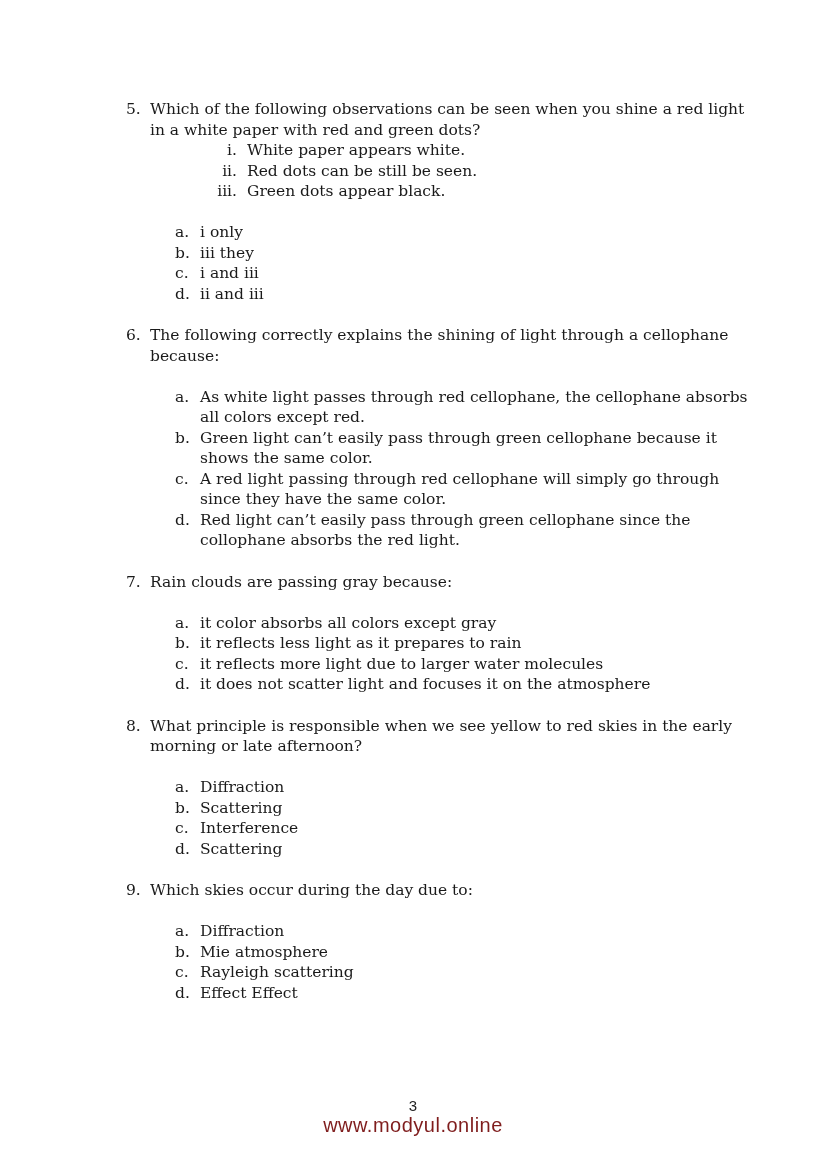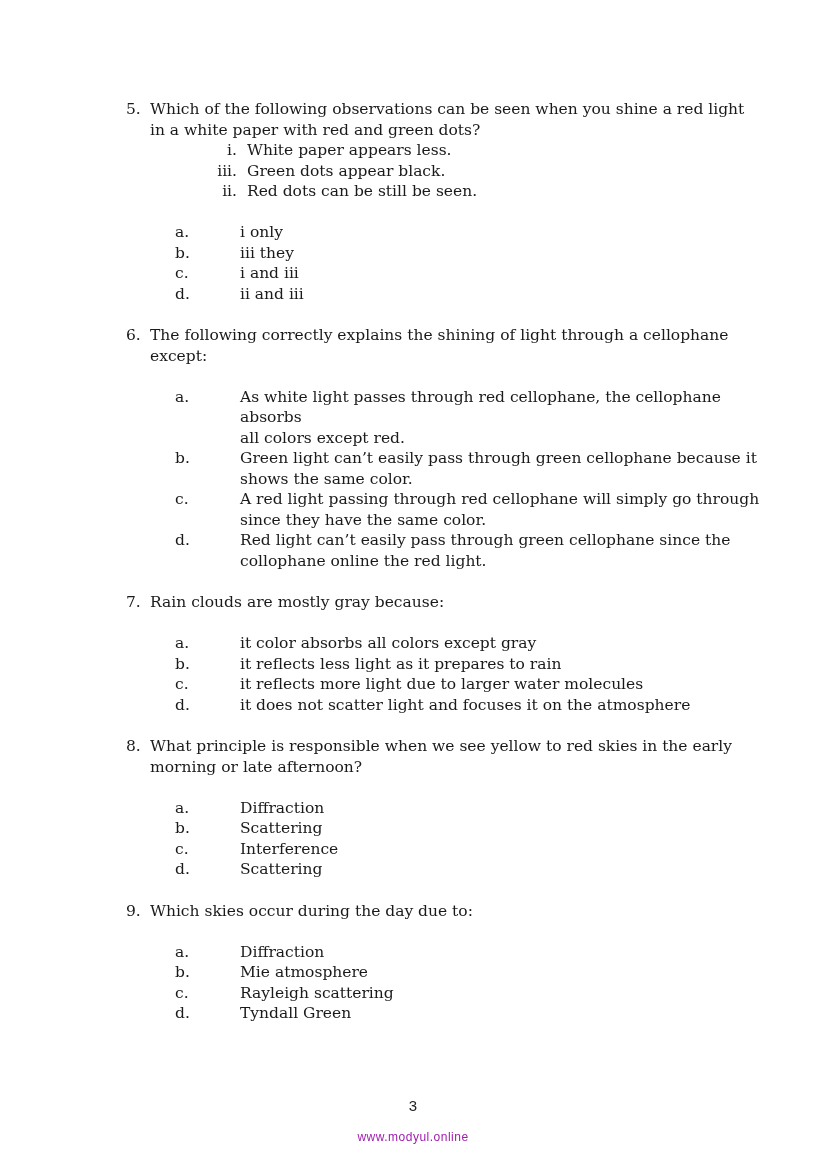--- a/index.html
+++ b/index.html
@@ -25,66 +25,66 @@
   .q-head { display: flex; align-items: flex-start; }
   .q-num { width: 24px; flex: none; }
   .q-text { flex: 1; white-space: pre-line; }
   .sub-list { margin-left: 79px; }
   .sub-row { display: flex; align-items: flex-start; }
   .sub-label { width: 32px; flex: none; text-align: right; }
   .sub-text { margin-left: 10px; white-space: pre-line; }
   .choices { margin-top: 20.5px; margin-left: 49px; }
   .choice-row { display: flex; align-items: flex-start; }
   .c-label { width: 25px; flex: none; }
-  .c-text { flex: 1; white-space: pre-line; margin-left: 40px; }
+  .c-text { flex: 1; white-space: pre-line; }
   .footer {
     position: absolute;
     top: 1096px;
     left: 0;
     width: 100%;
     text-align: center;
     font-family: "Liberation Sans", "DejaVu Sans", sans-serif;
   }
   .page-number {
     font-size: 15px;
     line-height: 20px;
     color: #222222;
   }
   .watermark {
-    margin-top: 12px;
-    font-size: 12px;
+    margin-top: 0;
+    font-size: 20px;
     line-height: 18px;
-    color: #a21caf;
+    color: #7f1d1d;
     letter-spacing: 0.5px;
   }
 </style>
 </head>
 <body>
 
 <div class="page">
   <main class="content">
       <div class="question">
         <div class="q-head">
           <span class="q-num">5.</span>
           <div class="q-text">Which of the following observations can be seen when you shine a red light
 in a white paper with red and green dots?</div>
         </div>
         <div class="sub-list">
           <div class="sub-row">
             <span class="sub-label">i.</span>
-            <span class="sub-text">White paper appears less.</span>
+            <span class="sub-text">White paper appears white.</span>
+          </div>
+          <div class="sub-row">
+            <span class="sub-label">ii.</span>
+            <span class="sub-text">Red dots can be still be seen.</span>
           </div>
           <div class="sub-row">
             <span class="sub-label">iii.</span>
             <span class="sub-text">Green dots appear black.</span>
           </div>
-          <div class="sub-row">
-            <span class="sub-label">ii.</span>
-            <span class="sub-text">Red dots can be still be seen.</span>
-          </div>
         </div>
         <div class="choices">
           <div class="choice-row">
             <span class="c-label">a.</span>
             <div class="c-text">i only</div>
           </div>
           <div class="choice-row">
             <span class="c-label">b.</span>
             <div class="c-text">iii they</div>
           </div>
@@ -95,49 +95,49 @@
           <div class="choice-row">
             <span class="c-label">d.</span>
             <div class="c-text">ii and iii</div>
           </div>
         </div>
       </div>
       <div class="question">
         <div class="q-head">
           <span class="q-num">6.</span>
           <div class="q-text">The following correctly explains the shining of light through a cellophane
-except:</div>
+because:</div>
         </div>
         <div class="choices">
           <div class="choice-row">
             <span class="c-label">a.</span>
             <div class="c-text">As white light passes through red cellophane, the cellophane absorbs
 all colors except red.</div>
           </div>
           <div class="choice-row">
             <span class="c-label">b.</span>
             <div class="c-text">Green light can’t easily pass through green cellophane because it
 shows the same color.</div>
           </div>
           <div class="choice-row">
             <span class="c-label">c.</span>
             <div class="c-text">A red light passing through red cellophane will simply go through
 since they have the same color.</div>
           </div>
           <div class="choice-row">
             <span class="c-label">d.</span>
             <div class="c-text">Red light can’t easily pass through green cellophane since the
-collophane online the red light.</div>
+collophane absorbs the red light.</div>
           </div>
         </div>
       </div>
       <div class="question">
         <div class="q-head">
           <span class="q-num">7.</span>
-          <div class="q-text">Rain clouds are mostly gray because:</div>
+          <div class="q-text">Rain clouds are passing gray because:</div>
         </div>
         <div class="choices">
           <div class="choice-row">
             <span class="c-label">a.</span>
             <div class="c-text">it color absorbs all colors except gray</div>
           </div>
           <div class="choice-row">
             <span class="c-label">b.</span>
             <div class="c-text">it reflects less light as it prepares to rain</div>
           </div>
@@ -189,21 +189,21 @@
           <div class="choice-row">
             <span class="c-label">b.</span>
             <div class="c-text">Mie atmosphere</div>
           </div>
           <div class="choice-row">
             <span class="c-label">c.</span>
             <div class="c-text">Rayleigh scattering</div>
           </div>
           <div class="choice-row">
             <span class="c-label">d.</span>
-            <div class="c-text">Tyndall Green</div>
+            <div class="c-text">Effect Effect</div>
           </div>
         </div>
       </div>
     </main>
   <footer class="footer">
     <div class="page-number">3</div>
     <div class="watermark">www.modyul.online</div>
   </footer>
 </div>
 

